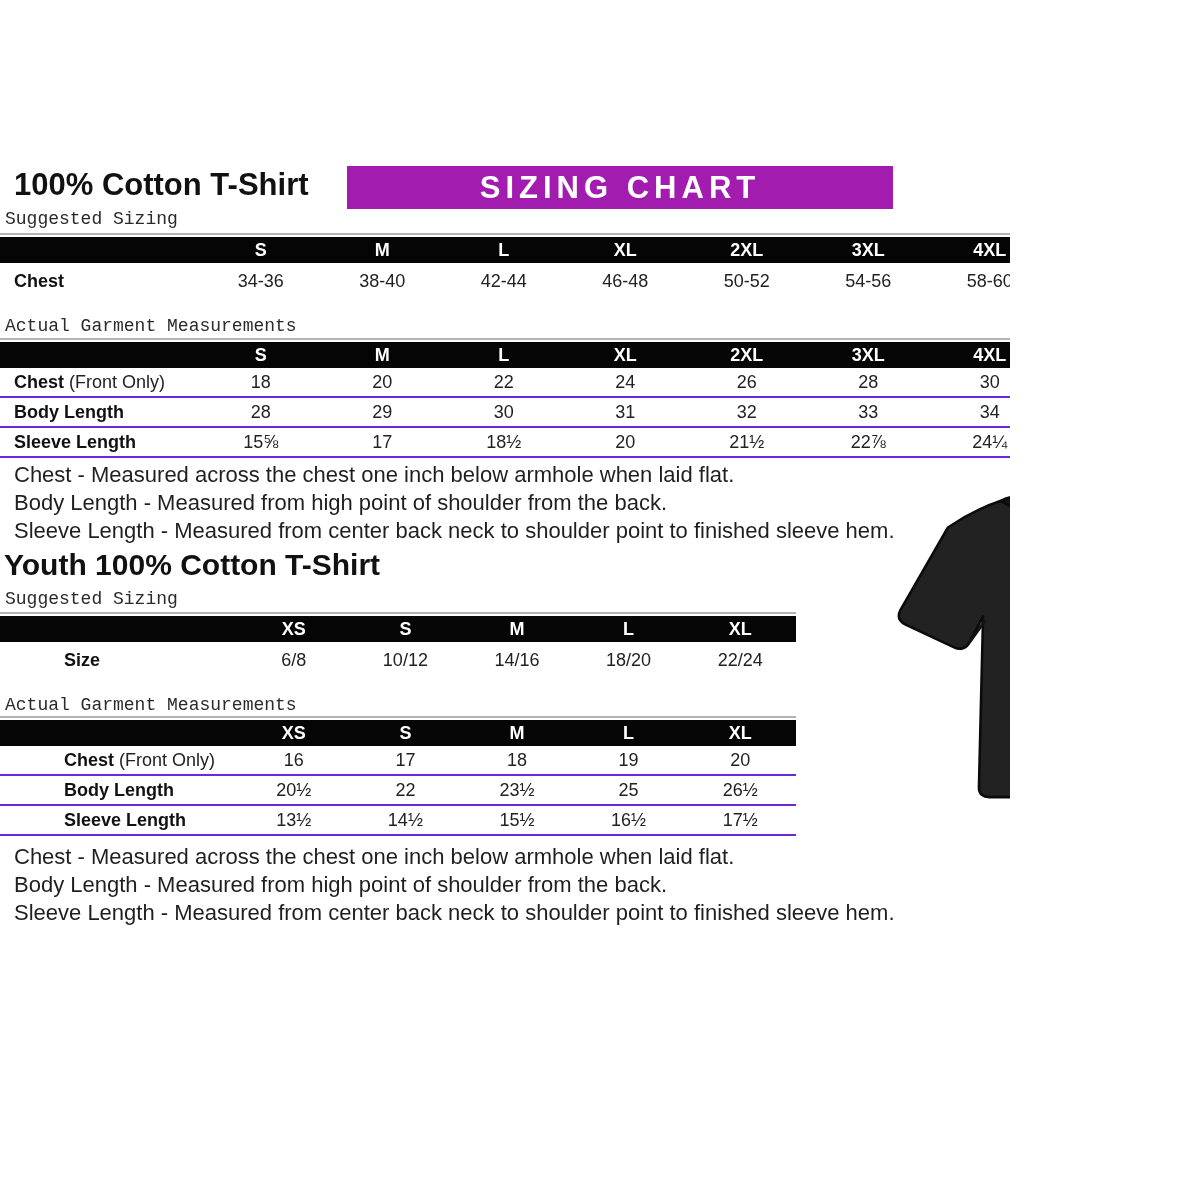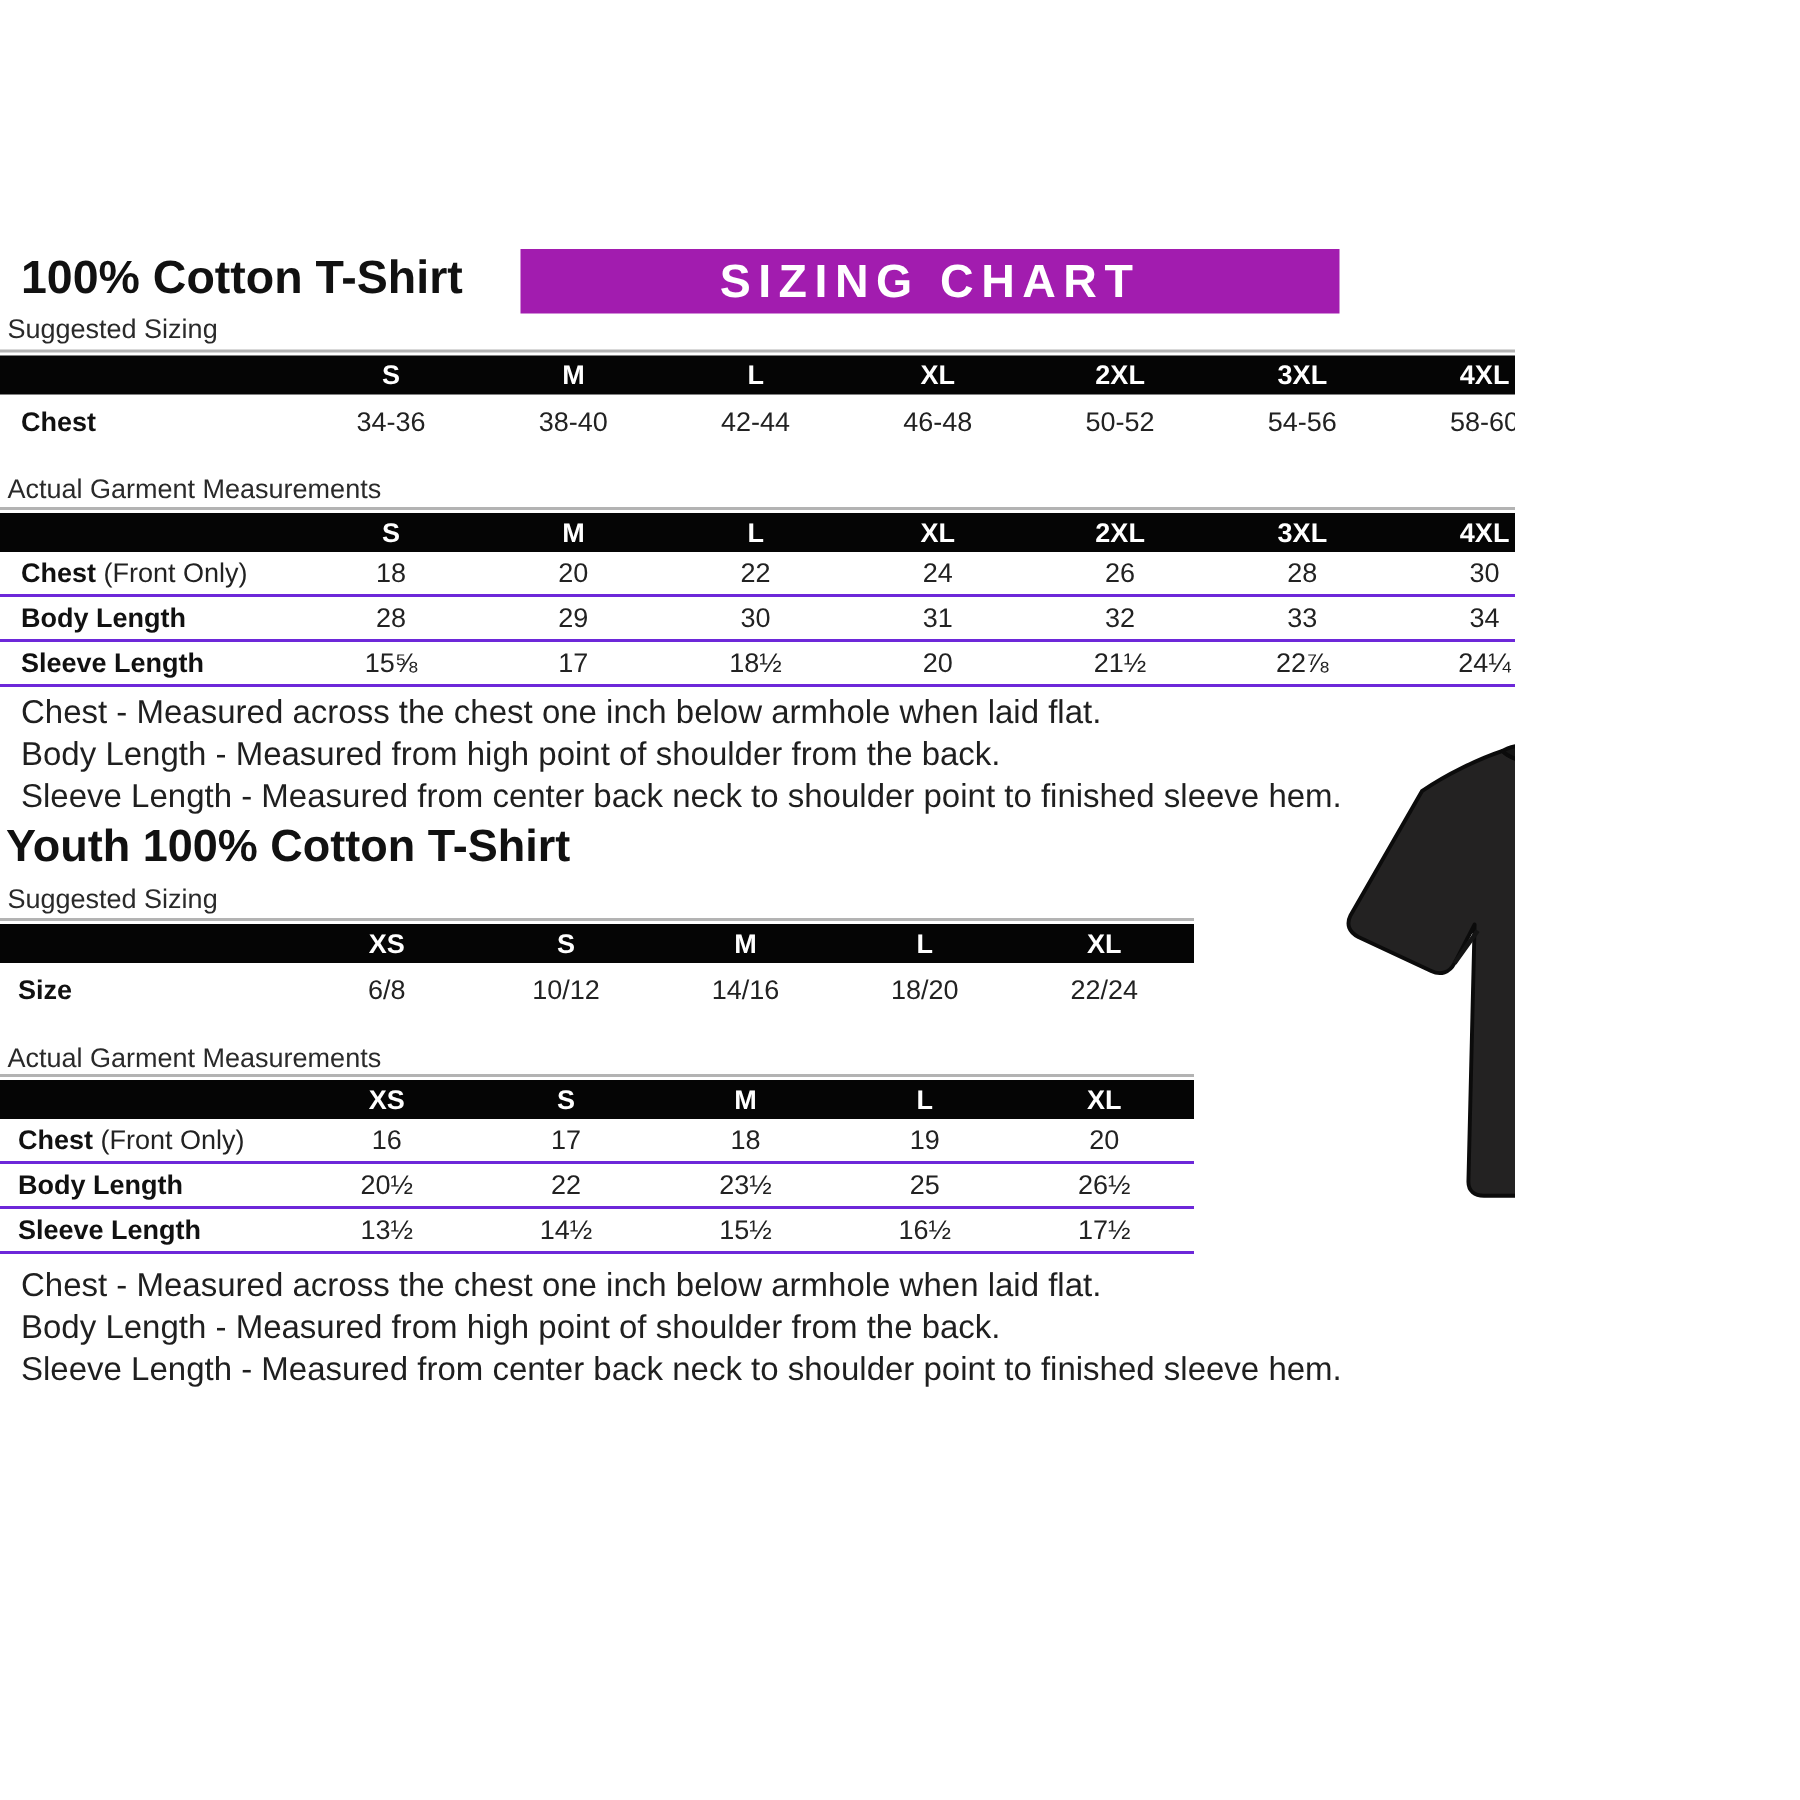--- a/index.html
+++ b/index.html
@@ -6,29 +6,29 @@
   .page {
     position:relative; width:1010px; height:1200px; background:#ffffff;
     font-family:"Liberation Sans", sans-serif; color:#1c1c1c; overflow:hidden;
   }
   .main-title { position:absolute; font-size:31px; font-weight:bold; color:#111; white-space:nowrap; }
   .banner {
     position:absolute; left:347px; top:166px; width:546px; height:43px;
     background:#a21caf; color:#ffffff; display:flex; align-items:center; justify-content:center;
     font-size:31px; font-weight:bold; letter-spacing:5px; white-space:nowrap;
   }
-  .section-label { position:absolute; left:5px; font-size:18px; color:#2a2a2a; white-space:nowrap; }
+  .section-label { position:absolute; left:5px; font-size:18px; color:#2a2a2a; white-space:nowrap;font-family:Liberation Mono, monospace; }
   .sz-table { position:absolute; left:0; border-top:2px solid #b3b3b3; box-sizing:border-box; }
   .sz-head { display:flex; background:#050505; color:#fff; height:26px; align-items:center; margin-top:2px; }
   .sz-head .col { font-weight:bold; font-size:18px; }
   .sz-row { display:flex; align-items:center; font-size:18px; color:#222; }
   .sz-row.tall { height:36px; }
   .sz-row.compact { height:28px; border-bottom:2px solid #6d28d9; }
   .lblcol-a { width:200px; padding-left:14px; box-sizing:border-box; }
-  .lblcol-y { width:198px; padding-left:12px; box-sizing:border-box; }
+  .lblcol-y { width:198px; padding-left:24px; box-sizing:border-box;margin-left:40px; }
   .rowlbl { font-weight:bold; color:#111; }
   .col { flex:1; text-align:center; }
   .notes { position:absolute; left:14px; font-size:22px; color:#1f1f1f; line-height:28px; white-space:nowrap; }
   .tshirt { position:absolute; left:888px; top:470px; width:310px; height:334px; }
 </style>
 </head>
 <body>
 
 <div class="page">
 

